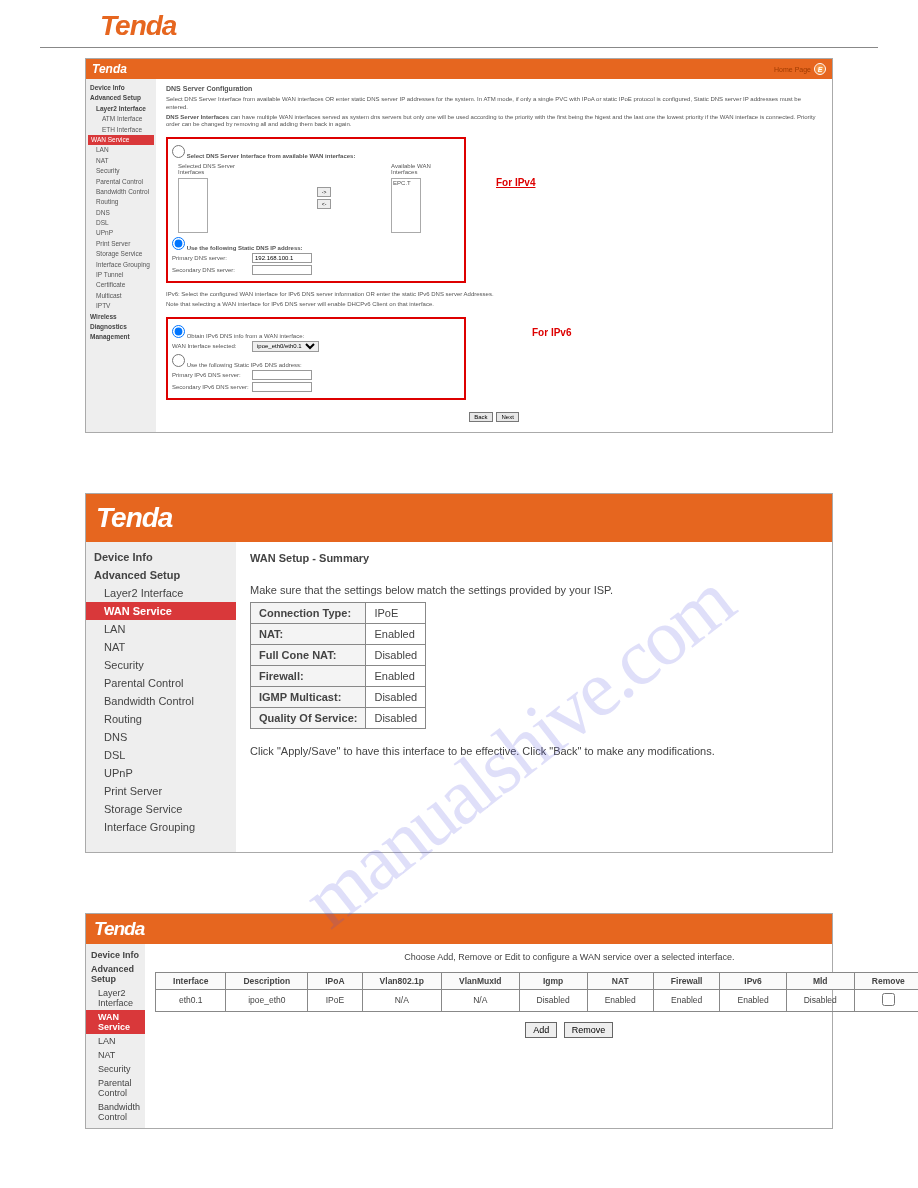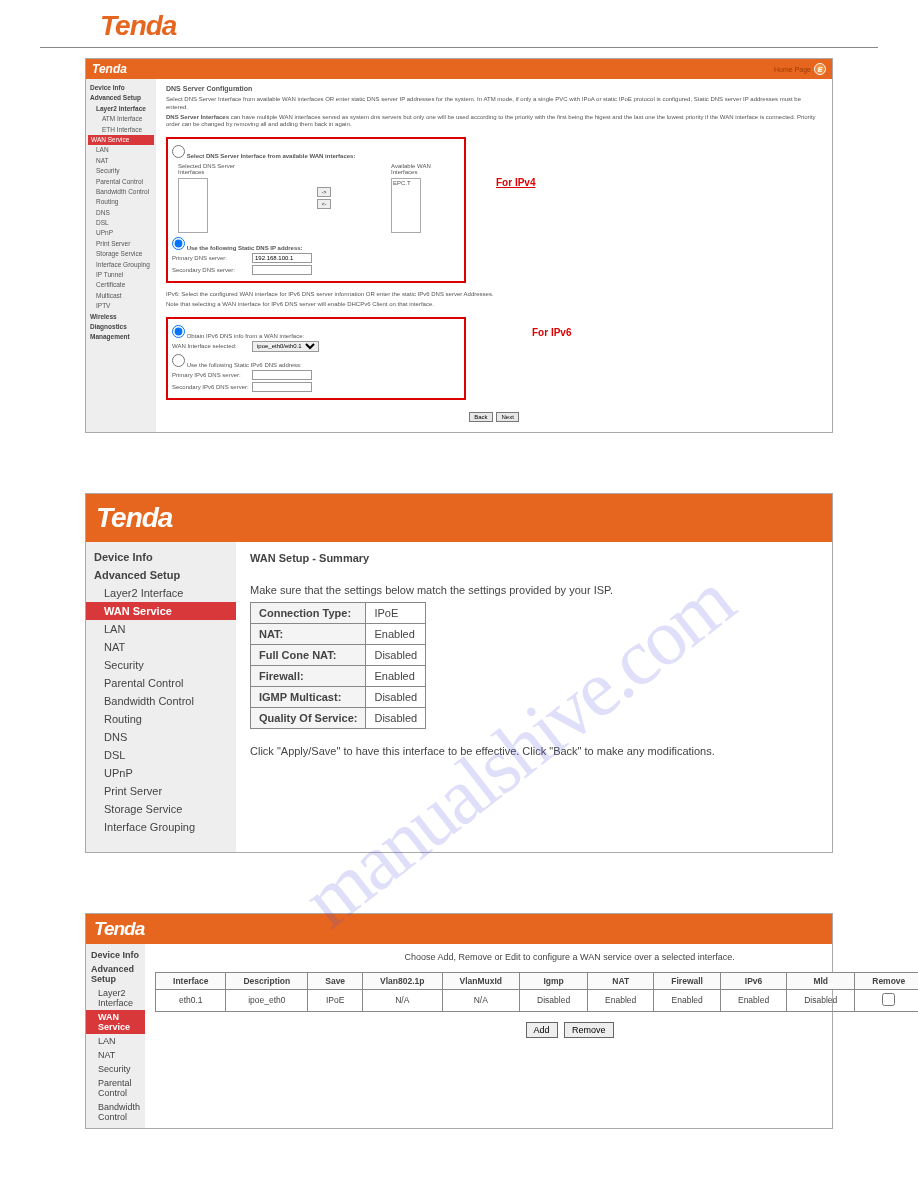--- a/index.html
+++ b/index.html
@@ -262,21 +262,21 @@
       <div class="indent">Parental Control</div>
       <div class="indent">Bandwidth Control</div>
     </div>
     <div class="shot3-main">
       <div>Choose Add, Remove or Edit to configure a WAN service over a selected interface.</div>
       <table class="wan-table">
         <tbody>
             <tr>
           <th>Interface</th>
           <th>Description</th>
-          <th>Save</th>
+          <th>IPoA</th>
           <th>Vlan802.1p</th>
           <th>VlanMuxId</th>
           <th>Igmp</th>
           <th>NAT</th>
           <th>Firewall</th>
           <th>IPv6</th>
           <th>Mld</th>
           <th>Remove</th>
           <th>Edit</th>
         </tr>

